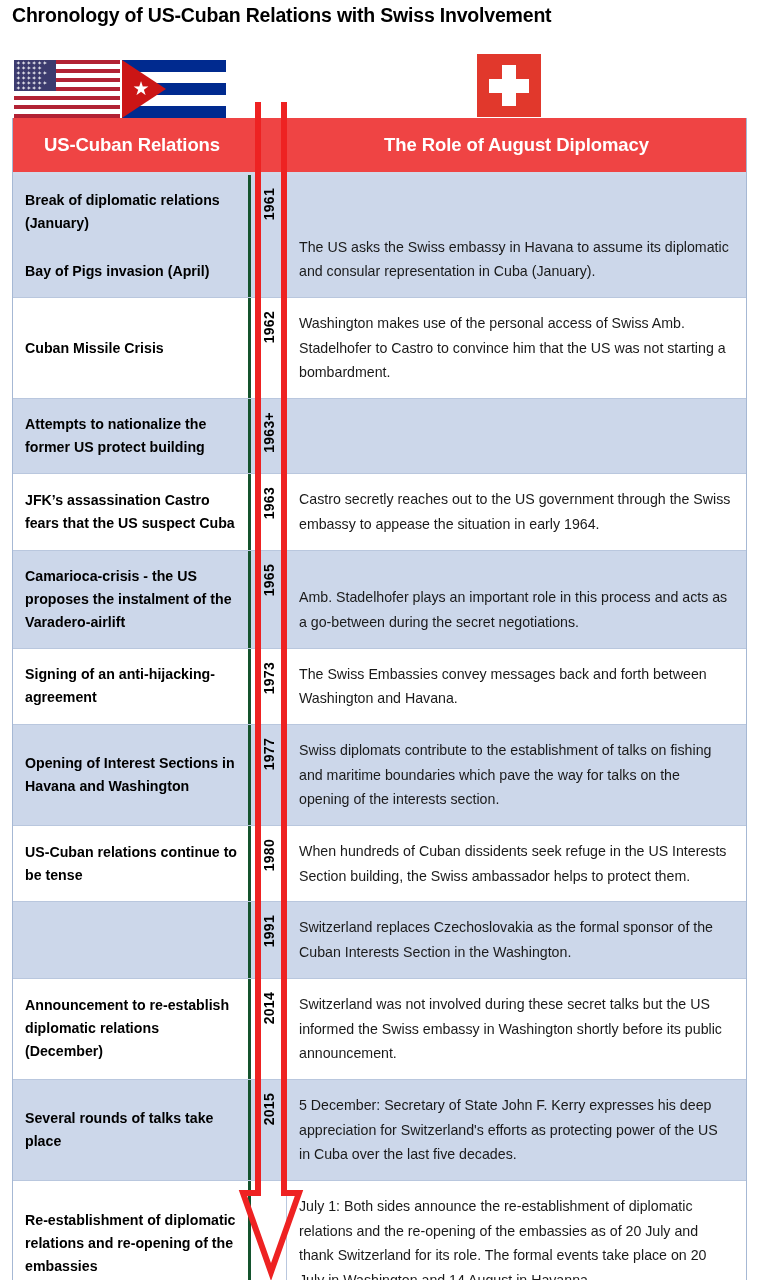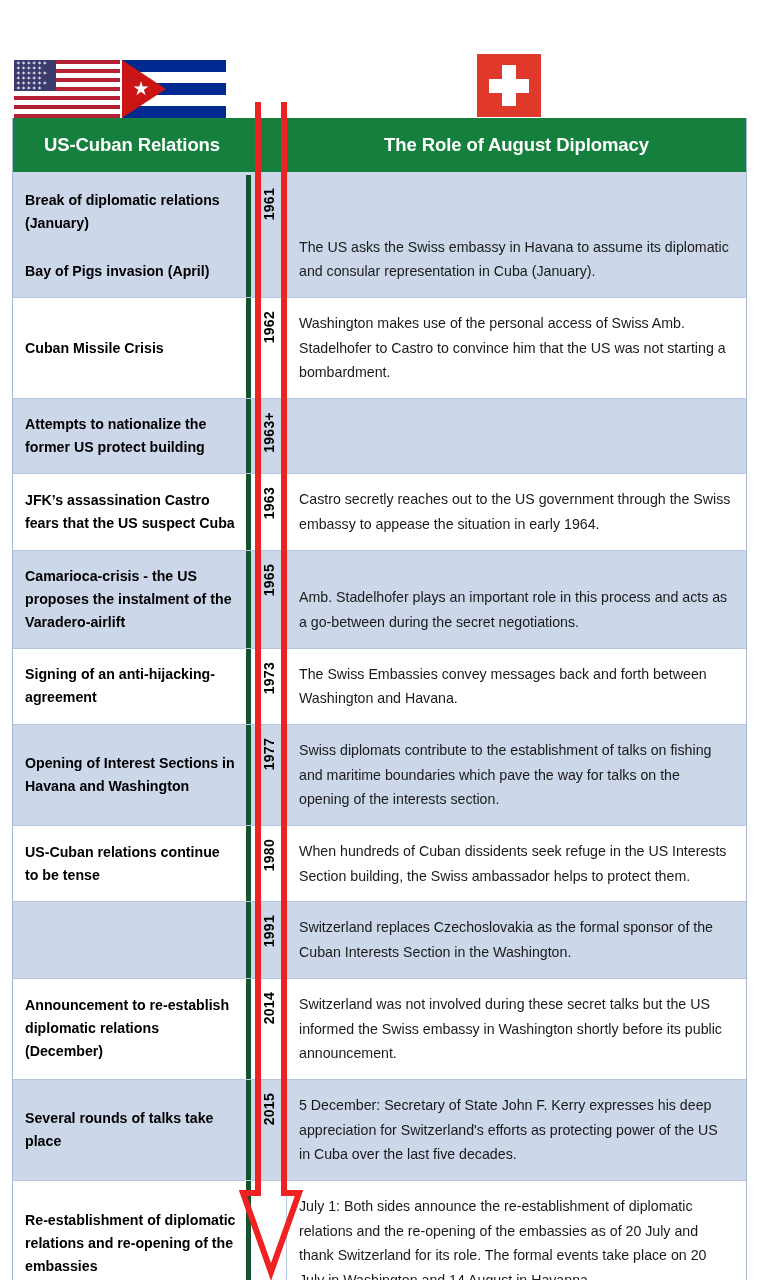--- a/index.html
+++ b/index.html
@@ -82,21 +82,21 @@
     width: 735px;
     border: 1px solid #a6b8d4;
     border-top: none;
     background: #ffffff;
   }
 
   
   #thead {
     display: flex;
     height: 57px;
-    background: #15803d;
+    background: #ef4444;
     border-bottom: 3px solid #cfd9ea;
   }
   .th {
     color: #ffffff;
     font-size: 18.5px;
     font-weight: bold;
     display: flex;
     align-items: center;
     justify-content: center;
     letter-spacing: -0.1px;
@@ -118,21 +118,21 @@
   .c-event {
     width: 238px;
     padding: 14px 10px 14px 12px;
     font-size: 14.2px;
     font-weight: bold;
     color: #000000;
     line-height: 1.62;
     display: flex;
     flex-direction: column;
     justify-content: center;
-    border-right: 5px solid #14532d;
+    border-right: 3px solid #14532d;
   }
   .c-event p { margin: 0; }
   .c-event p + p { margin-top: 25px; }
 
   .c-year {
     width: 36px;
     border-right: 1px solid #b9c7de;
     position: relative;
   }
   .c-year .ylabel {
@@ -165,20 +165,21 @@
     left: 238px; top: 100px;
     width: 124px; height: 1180px;
     pointer-events: none;
   }
 </style>
 </head>
 <body>
 
 <div id="page">
 
+  <div id="title">Chronology of US-Cuban Relations with Swiss Involvement</div>
 
   <div class="flag" id="flag-us">
     <div class="stripes">
       <div class="stripe" style="top:0"></div>
       <div class="stripe" style="top:8.92px"></div>
       <div class="stripe" style="top:17.85px"></div>
       <div class="stripe" style="top:26.77px"></div>
       <div class="stripe" style="top:35.69px"></div>
       <div class="stripe" style="top:44.62px"></div>
       <div class="stripe" style="top:53.54px"></div>

